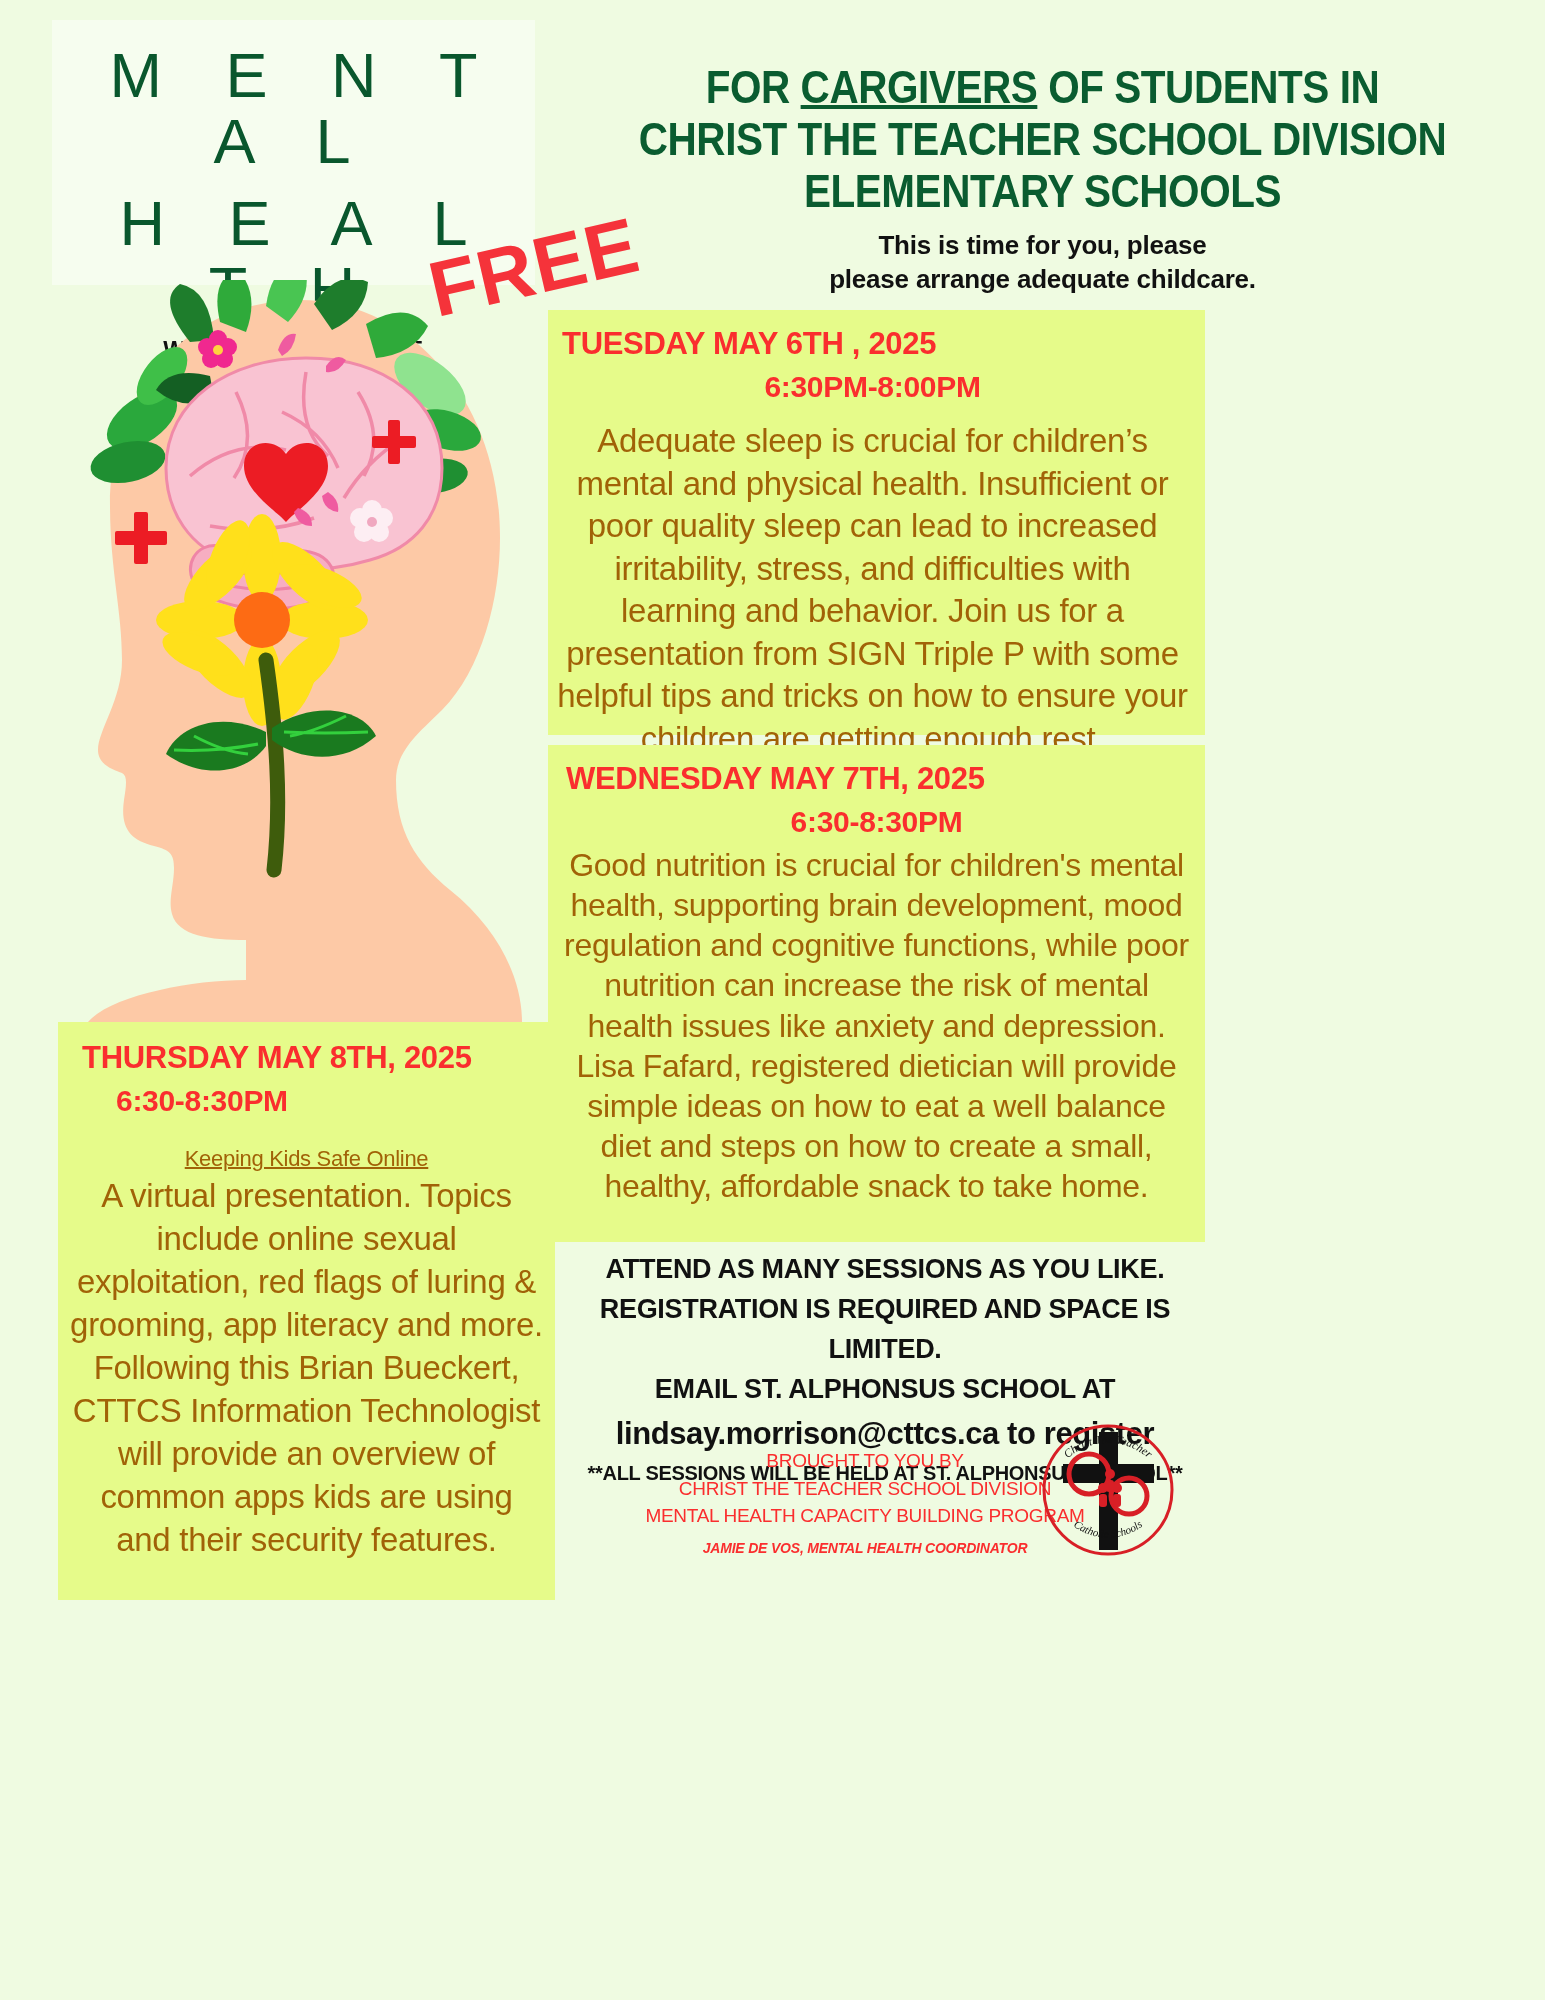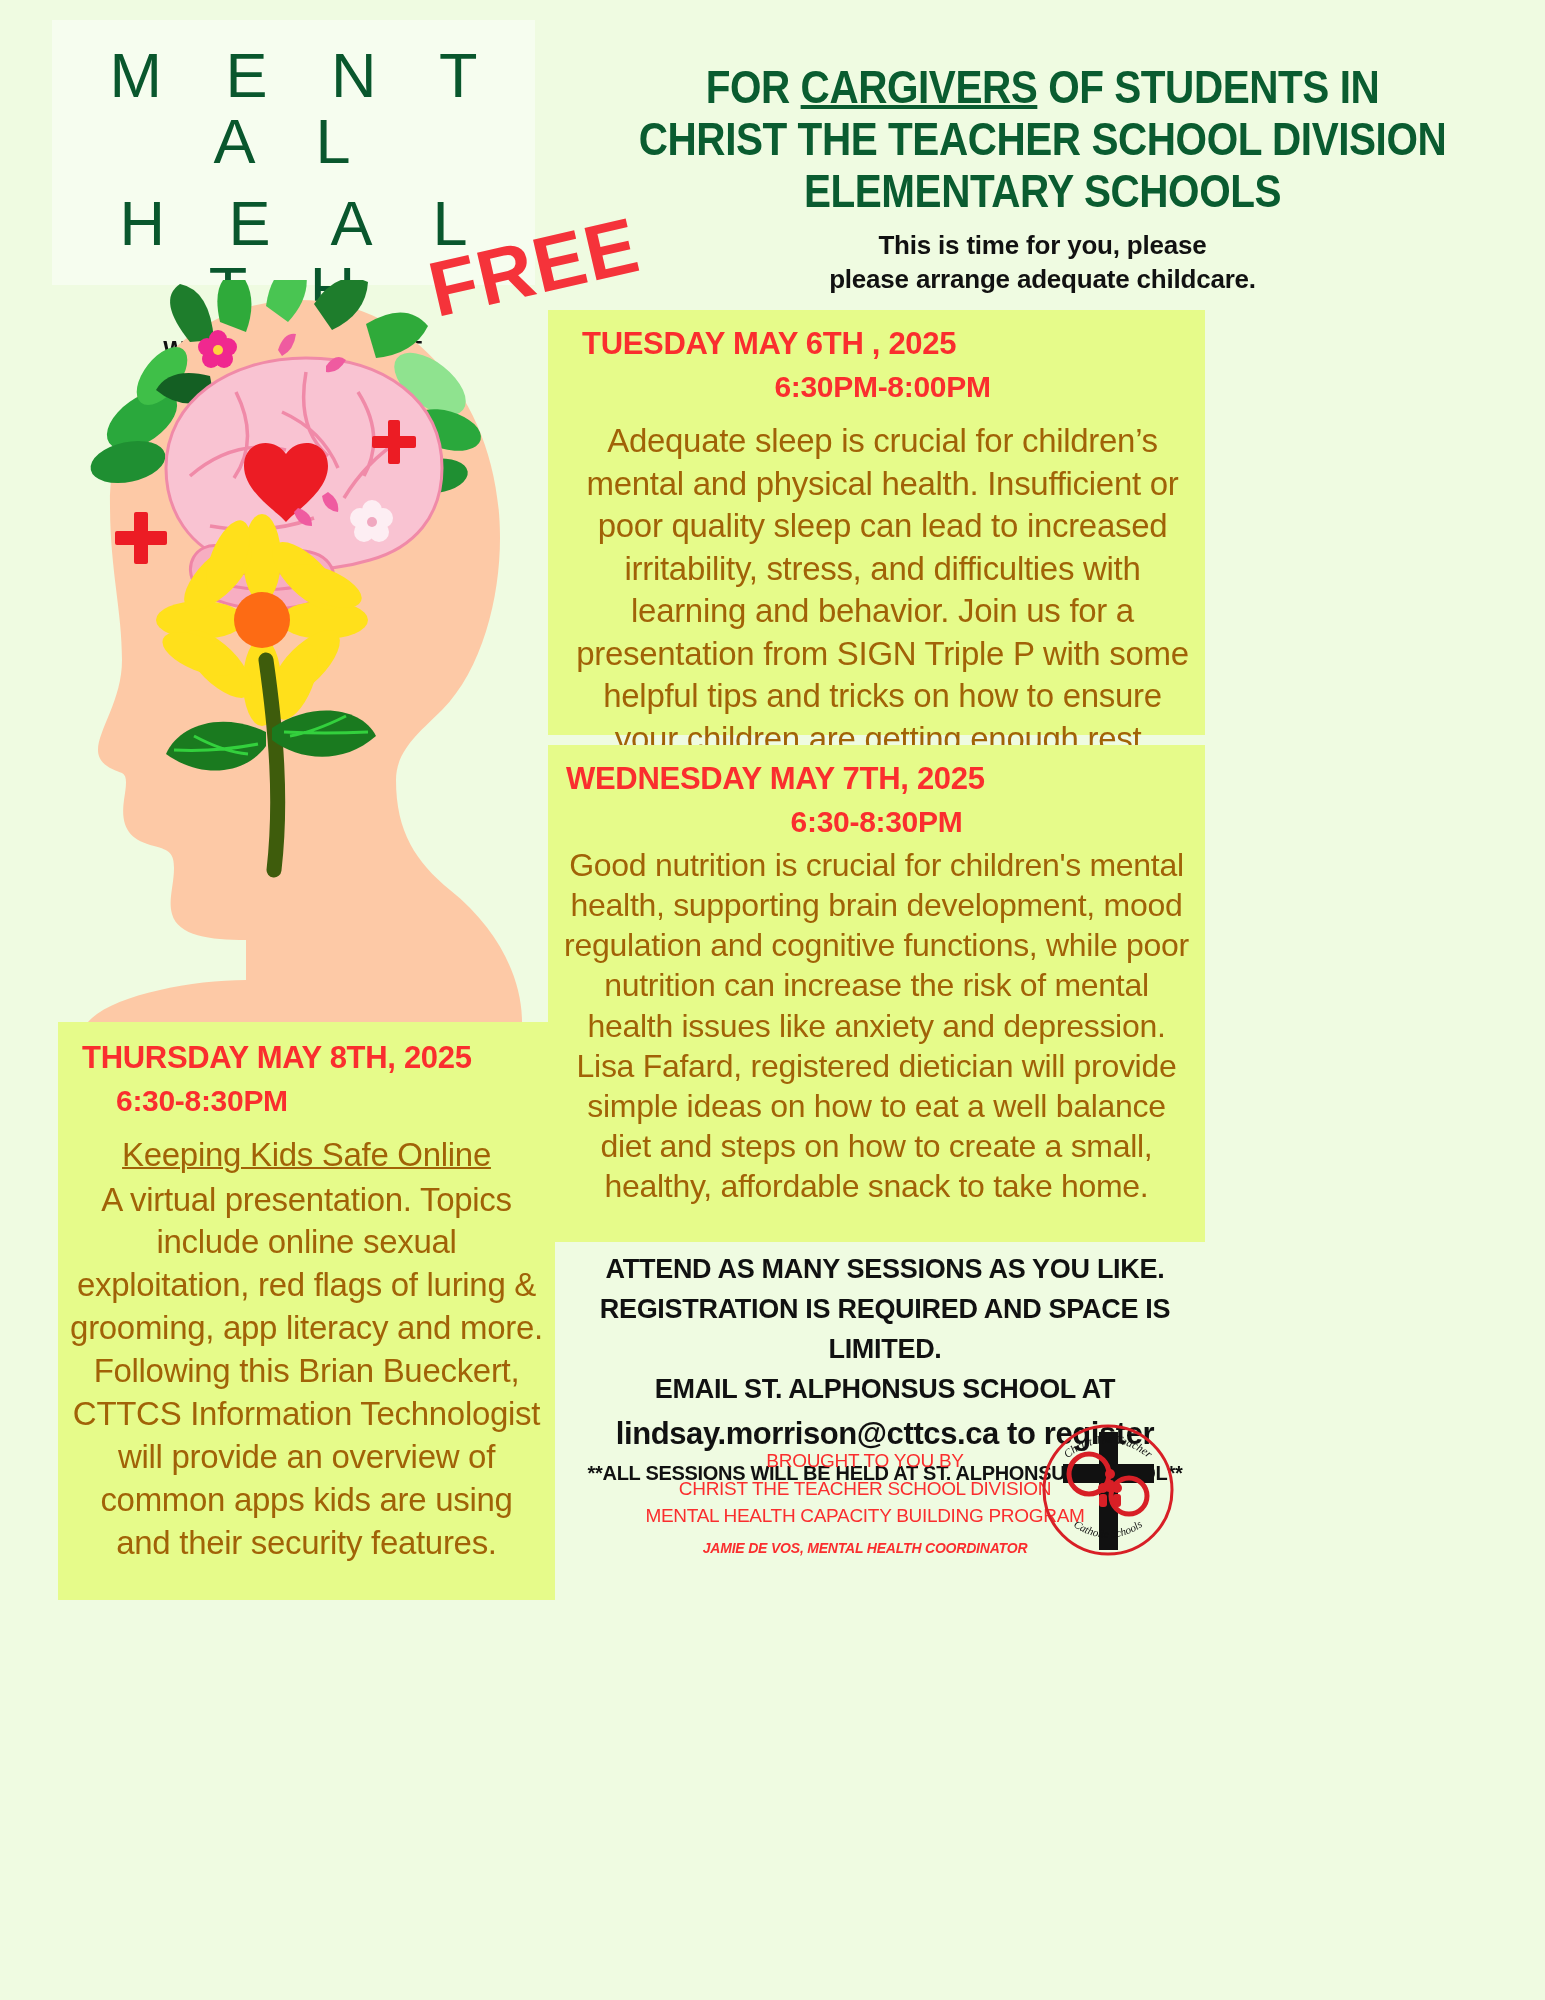--- a/index.html
+++ b/index.html
@@ -106,21 +106,21 @@
   .session-time { font-size: 30px; margin-top: 8px; }
   .session-body {
     color: #a16207;
     text-align: center;
     font-size: 33px;
     line-height: 1.29;
     margin-top: 16px;
     letter-spacing: -0.3px;
   }
 
-  #box-tue { left: 548px; top: 310px; width: 657px; height: 425px; padding: 16px 16px 0 28px; }
+  #box-tue { left: 548px; top: 310px; width: 657px; height: 425px; padding: 16px 16px 0 8px; }
   #box-tue .session-date { text-align: left; padding-left: 6px; }
   #box-wed { left: 548px; top: 745px; width: 657px; height: 497px; padding: 16px 12px 9px 12px; }
   #box-wed .session-date { text-align: left; padding-left: 6px; }
   #box-thu { left: 58px; top: 1022px; width: 497px; height: 578px; padding: 18px 12px 0 12px; }
   #box-thu .session-date { text-align: left; padding-left: 12px; }
   #box-thu .session-time { text-align: left; padding-left: 46px; }
 
   .thu-title {
     text-decoration: underline;
     text-decoration-thickness: 2px;
@@ -295,21 +295,21 @@
 
   <div class="box" id="box-wed">
     <div class="session-head session-date">WEDNESDAY MAY 7TH, 2025</div>
     <div class="session-head session-time">6:30-8:30PM</div>
     <div class="session-body" style="margin-top:6px;font-size:32px;line-height:1.255">Good nutrition is crucial for children's mental health, supporting brain development, mood regulation and cognitive functions, while poor nutrition can increase the risk of mental health issues like anxiety and depression.  Lisa Fafard, registered dietician will provide simple ideas on how to eat a well balance diet and steps on how to create a small, healthy, affordable snack to take home.</div>
   </div>
 
   <div class="box" id="box-thu">
     <div class="session-head session-date">THURSDAY MAY 8TH, 2025</div>
     <div class="session-head session-time">6:30-8:30PM</div>
-    <div class="session-body thu-title" style="margin-top:16px;font-size:33px">Keeping Kids Safe Online</div>
+    <div class="session-body thu-title" style="margin-top:27px;font-size:22px">Keeping Kids Safe Online</div>
     <div class="session-body" style="margin-top:2px;font-size:33px;line-height:1.30">A virtual presentation. Topics include online sexual exploitation, red flags of luring &amp; grooming, app literacy and more.  Following this Brian Bueckert, CTTCS Information Technologist will provide an overview of common apps kids are using and their security features.</div>
   </div>
 
   <div class="reg-block">
     <div class="reg-line">ATTEND AS MANY SESSIONS AS YOU LIKE.</div>
     <div class="reg-line">REGISTRATION IS REQUIRED AND SPACE IS LIMITED.</div>
     <div class="reg-line">EMAIL ST. ALPHONSUS SCHOOL AT</div>
     <div class="reg-email">lindsay.morrison@cttcs.ca to register</div>
     <div class="reg-note">**ALL SESSIONS WILL BE HELD AT ST. ALPHONSUS SCHOOL**</div>
   </div>

